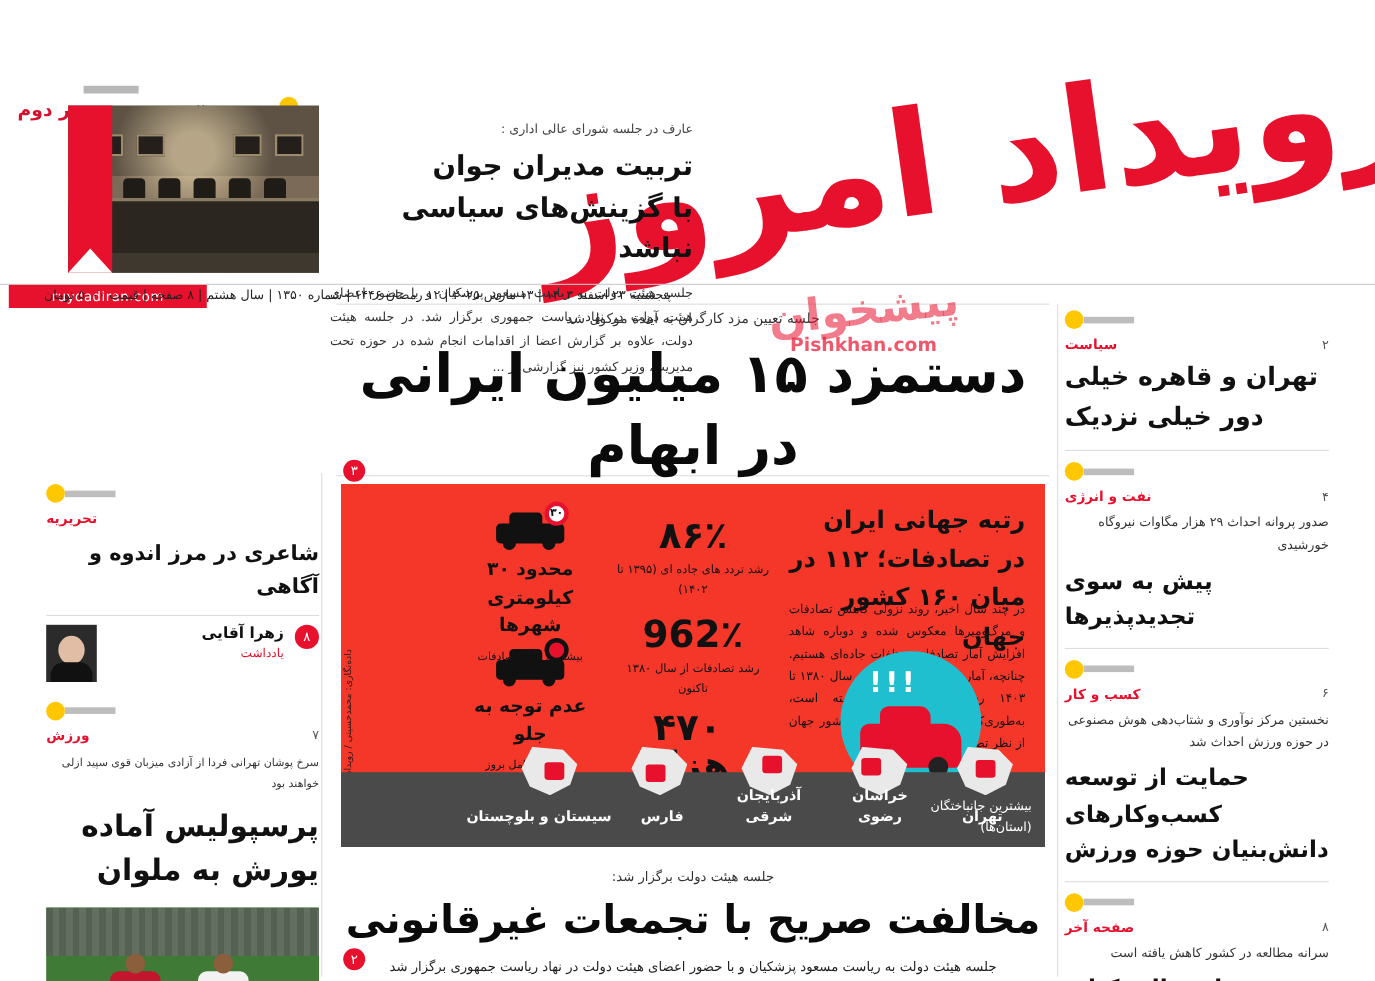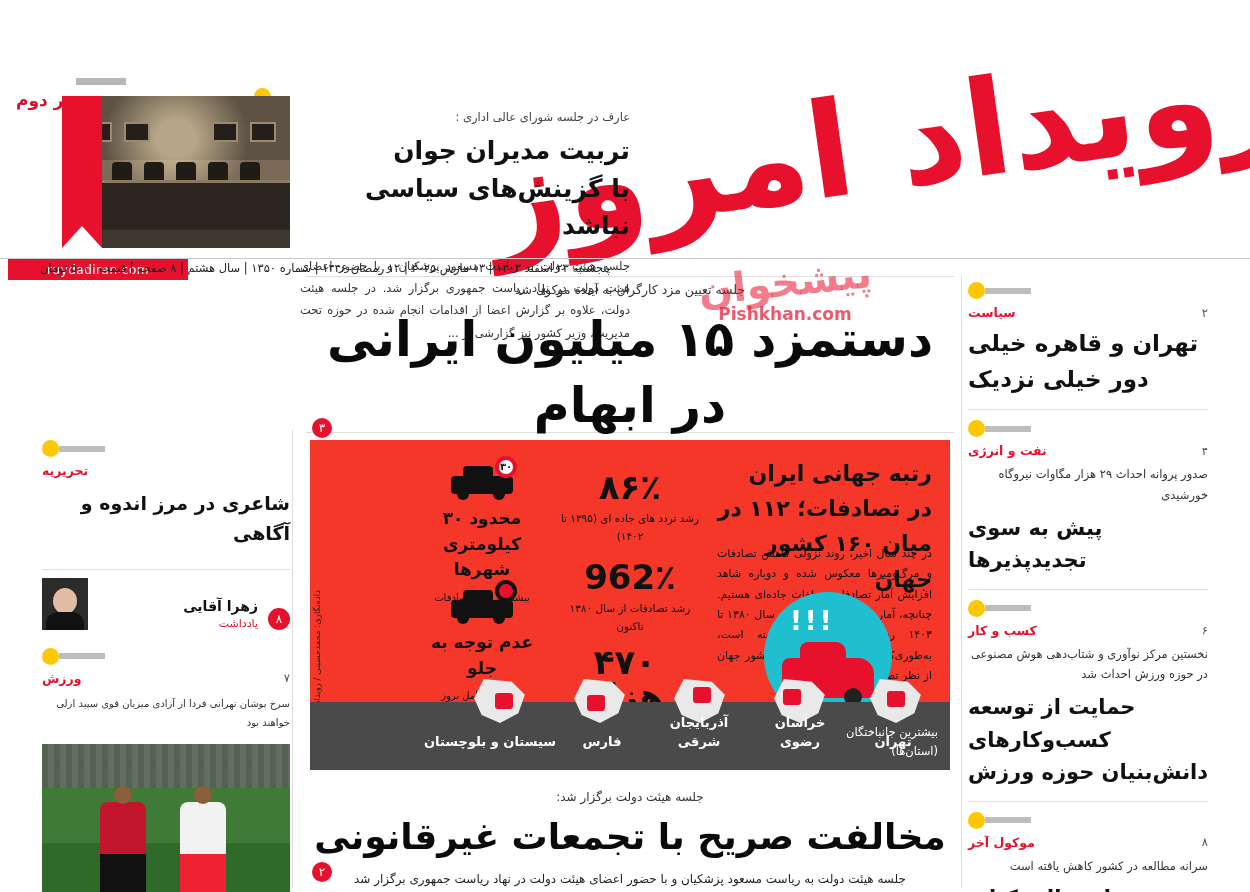--- a/index.html
+++ b/index.html
@@ -229,21 +229,21 @@
   .rcol { position:absolute; top:440px; left:42px; width:248px; }
   .rc-head {
     display:flex; flex-direction:row-reverse; align-items:center; justify-content:space-between;
     border-top:1px solid #ddd; padding-top:8px;
   }
   .rc-cat { font-size:12.5px; color:#e8112d; font-weight:bold; }
   .rc-num { font-size:11.5px; color:#555; }
   .rc-title { font-size:19px; font-weight:bold; text-align:right; margin-top:10px; line-height:1.6; }
   .rc-title.big { font-size:27px; line-height:1.5; }
   .rc-author {
-    display:flex; flex-direction:row-reverse; align-items:flex-end; gap:10px; margin-top:20px;
+    display:flex; flex-direction:row-reverse; align-items:flex-start; gap:10px; margin-top:10px;
     border-top:1px solid #ddd; padding-top:8px;
   }
   .rc-author .nm { font-size:14px; font-weight:bold; }
   .rc-author .rl { font-size:11px; color:#e8112d; margin-top:3px; }
   .avatar {
     width:46px; height:52px; background:#2b2b2b; position:relative; overflow:hidden; flex:0 0 auto;
   }
   .avatar::before { content:""; position:absolute; top:10px; left:11px; width:24px; height:26px; border-radius:50%; background:#e0bda4; }
   .avatar::after { content:""; position:absolute; bottom:0; left:4px; width:38px; height:18px; border-radius:12px 12px 0 0; background:#111; }
   .badge-num {
@@ -383,21 +383,21 @@
       <div class="sb-kicker">نخستین مرکز نوآوری و شتاب‌دهی هوش مصنوعی در حوزه ورزش احداث شد</div>
       <div class="sb-title sm">حمایت از توسعه کسب‌وکارهای دانش‌بنیان حوزه ورزش</div>
     </div>
 
     <div class="sb-item" style="border-bottom:none;">
       <div class="sb-dotrow">
         <span class="dot-yellow"></span>
         <span class="sb-rule"></span>
       </div>
       <div class="sb-head" style="margin-top:6px;">
-        <span class="sb-cat">موکول آخر</span>
+        <span class="sb-cat">صفحه آخر</span>
         <span class="sb-num">۸</span>
       </div>
       <div class="sb-kicker">سرانه مطالعه در کشور کاهش یافته است</div>
       <div class="sb-title sm">جای خالی کتاب</div>
 
     </div>
   </div>
 
   <div class="main">
     <div class="main-kicker">جلسه تعیین مزد کارگران به آینده موکول شد</div>
@@ -536,20 +536,21 @@
     <div style="margin-top:18px;">
       <div class="sb-dotrow" style="margin-bottom:6px;">
         <span class="dot-yellow"></span>
         <span class="sb-rule"></span>
       </div>
       <div class="rc-head" style="border-top:none;padding-top:0;">
         <span class="rc-cat">ورزش</span>
         <span class="rc-num">۷</span>
       </div>
       <div class="rc-kicker">سرخ پوشان تهرانی فردا از آزادی میزبان قوی سپید ازلی خواهند بود</div>
+      <div class="rc-title big">پرسپولیس آماده یورش به ملوان</div>
 
       <div class="sport-photo">
         <div class="crowd"></div>
         <div class="p1"></div>
           <div class="head1"></div>
         <div class="p2"></div>
           <div class="head2"></div>
 
       </div>
     </div>

